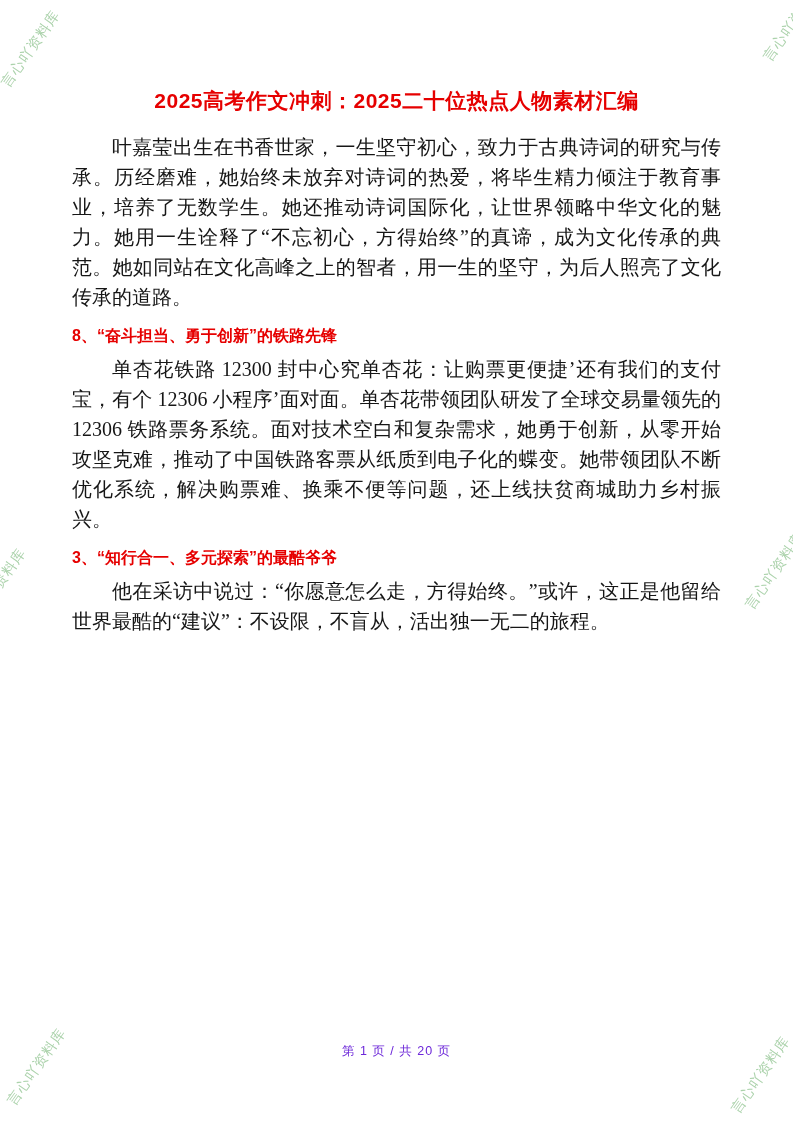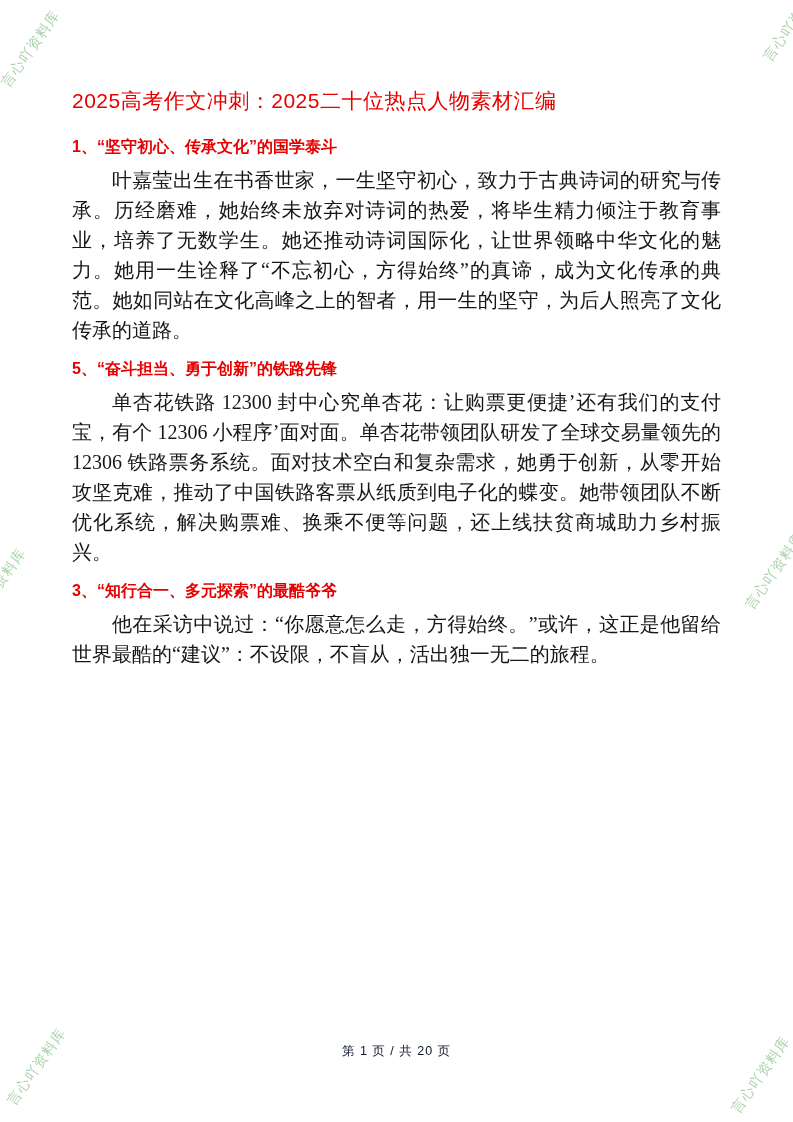--- a/index.html
+++ b/index.html
@@ -11,22 +11,23 @@
     width: 793px;
     height: 1122px;
     background: #ffffff;
     overflow: hidden;
     padding: 86px 72px 0 72px;
   }
 
   .doc-title {
     font-family: "Liberation Sans", "DejaVu Sans", sans-serif;
     font-size: 21px;
-    font-weight: 400;
+    font-weight: 700;
     color: #e60000;
+    text-align: center;
     letter-spacing: 0.5px;
     margin-bottom: 16px;
     line-height: 30px;
   }
 
   .sec-heading {
     font-family: "Liberation Sans", "DejaVu Sans", sans-serif;
     font-size: 16px;
     font-weight: 700;
     color: #e60000;
@@ -43,21 +44,21 @@
     text-indent: 2em;
   }
 
   .page-footer {
     position: absolute;
     left: 0;
     bottom: 62px;
     width: 100%;
     text-align: center;
     font-size: 12.5px;
-    color: #0f172a;
+    color: #6d28d9;
     font-family: "Liberation Sans", "DejaVu Sans", sans-serif;
     letter-spacing: 1px;
   }
 
   .watermark {
     position: absolute;
     font-family: "Liberation Sans", "DejaVu Sans", sans-serif;
     font-size: 14px;
     color: #96c796;
     opacity: 0.8;
@@ -81,26 +82,25 @@
   <div class="watermark wm-tl">言心吖资料库</div>
   <div class="watermark wm-ml">言心吖资料库</div>
   <div class="watermark wm-bl">言心吖资料库</div>
   <div class="watermark wm-tr">言心吖资料库</div>
   <div class="watermark wm-mr">言心吖资料库</div>
   <div class="watermark wm-br">言心吖资料库</div>
 
   <h1 class="doc-title">2025高考作文冲刺：2025二十位热点人物素材汇编</h1>
 
   <section>
-    <h2 class="sec-heading">1、“坚守初心、传承文化”的国学泰斗</h2>
     <p class="body-para">叶嘉莹出生在书香世家，一生坚守初心，致力于古典诗词的研究与传承。历经磨难，她始终未放弃对诗词的热爱，将毕生精力倾注于教育事业，培养了无数学生。她还推动诗词国际化，让世界领略中华文化的魅力。她用一生诠释了“不忘初心，方得始终”的真谛，成为文化传承的典范。她如同站在文化高峰之上的智者，用一生的坚守，为后人照亮了文化传承的道路。</p>
   </section>
 
   <section>
-    <h2 class="sec-heading">5、“奋斗担当、勇于创新”的铁路先锋</h2>
+    <h2 class="sec-heading">8、“奋斗担当、勇于创新”的铁路先锋</h2>
     <p class="body-para">单杏花铁路 12300 封中心究单杏花：让购票更便捷’还有我们的支付宝，有个 12306 小程序’面对面。单杏花带领团队研发了全球交易量领先的 12306 铁路票务系统。面对技术空白和复杂需求，她勇于创新，从零开始攻坚克难，推动了中国铁路客票从纸质到电子化的蝶变。她带领团队不断优化系统，解决购票难、换乘不便等问题，还上线扶贫商城助力乡村振兴。</p>
   </section>
 
   <section>
     <h2 class="sec-heading">3、“知行合一、多元探索”的最酷爷爷</h2>
     <p class="body-para">他在采访中说过：“你愿意怎么走，方得始终。”或许，这正是他留给世界最酷的“建议”：不设限，不盲从，活出独一无二的旅程。</p>
   </section>
 
 
   <div class="page-footer">第 1 页 / 共 20 页</div>

